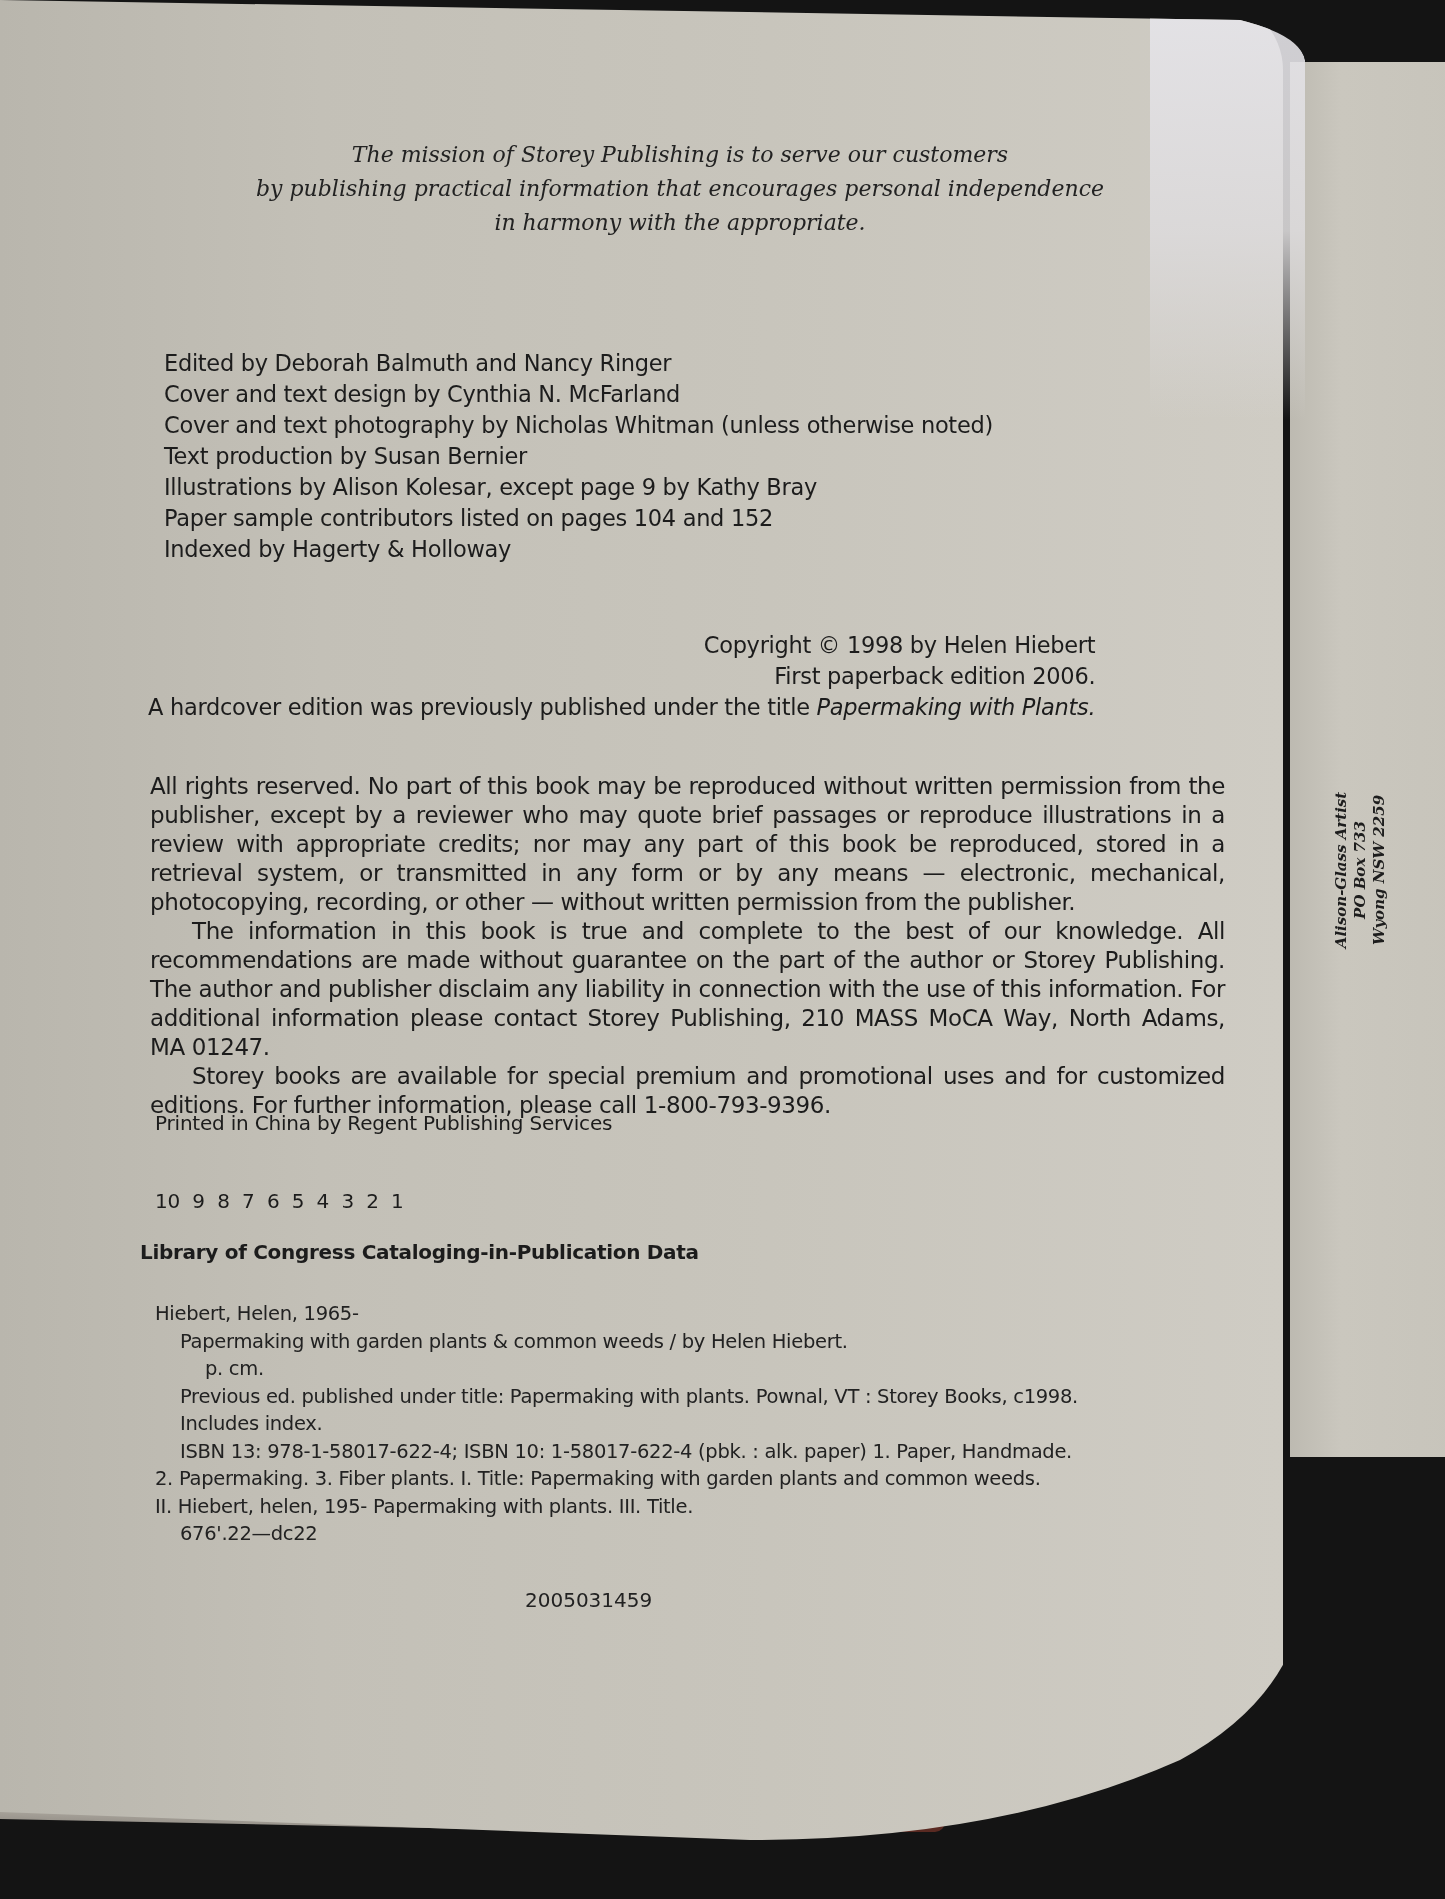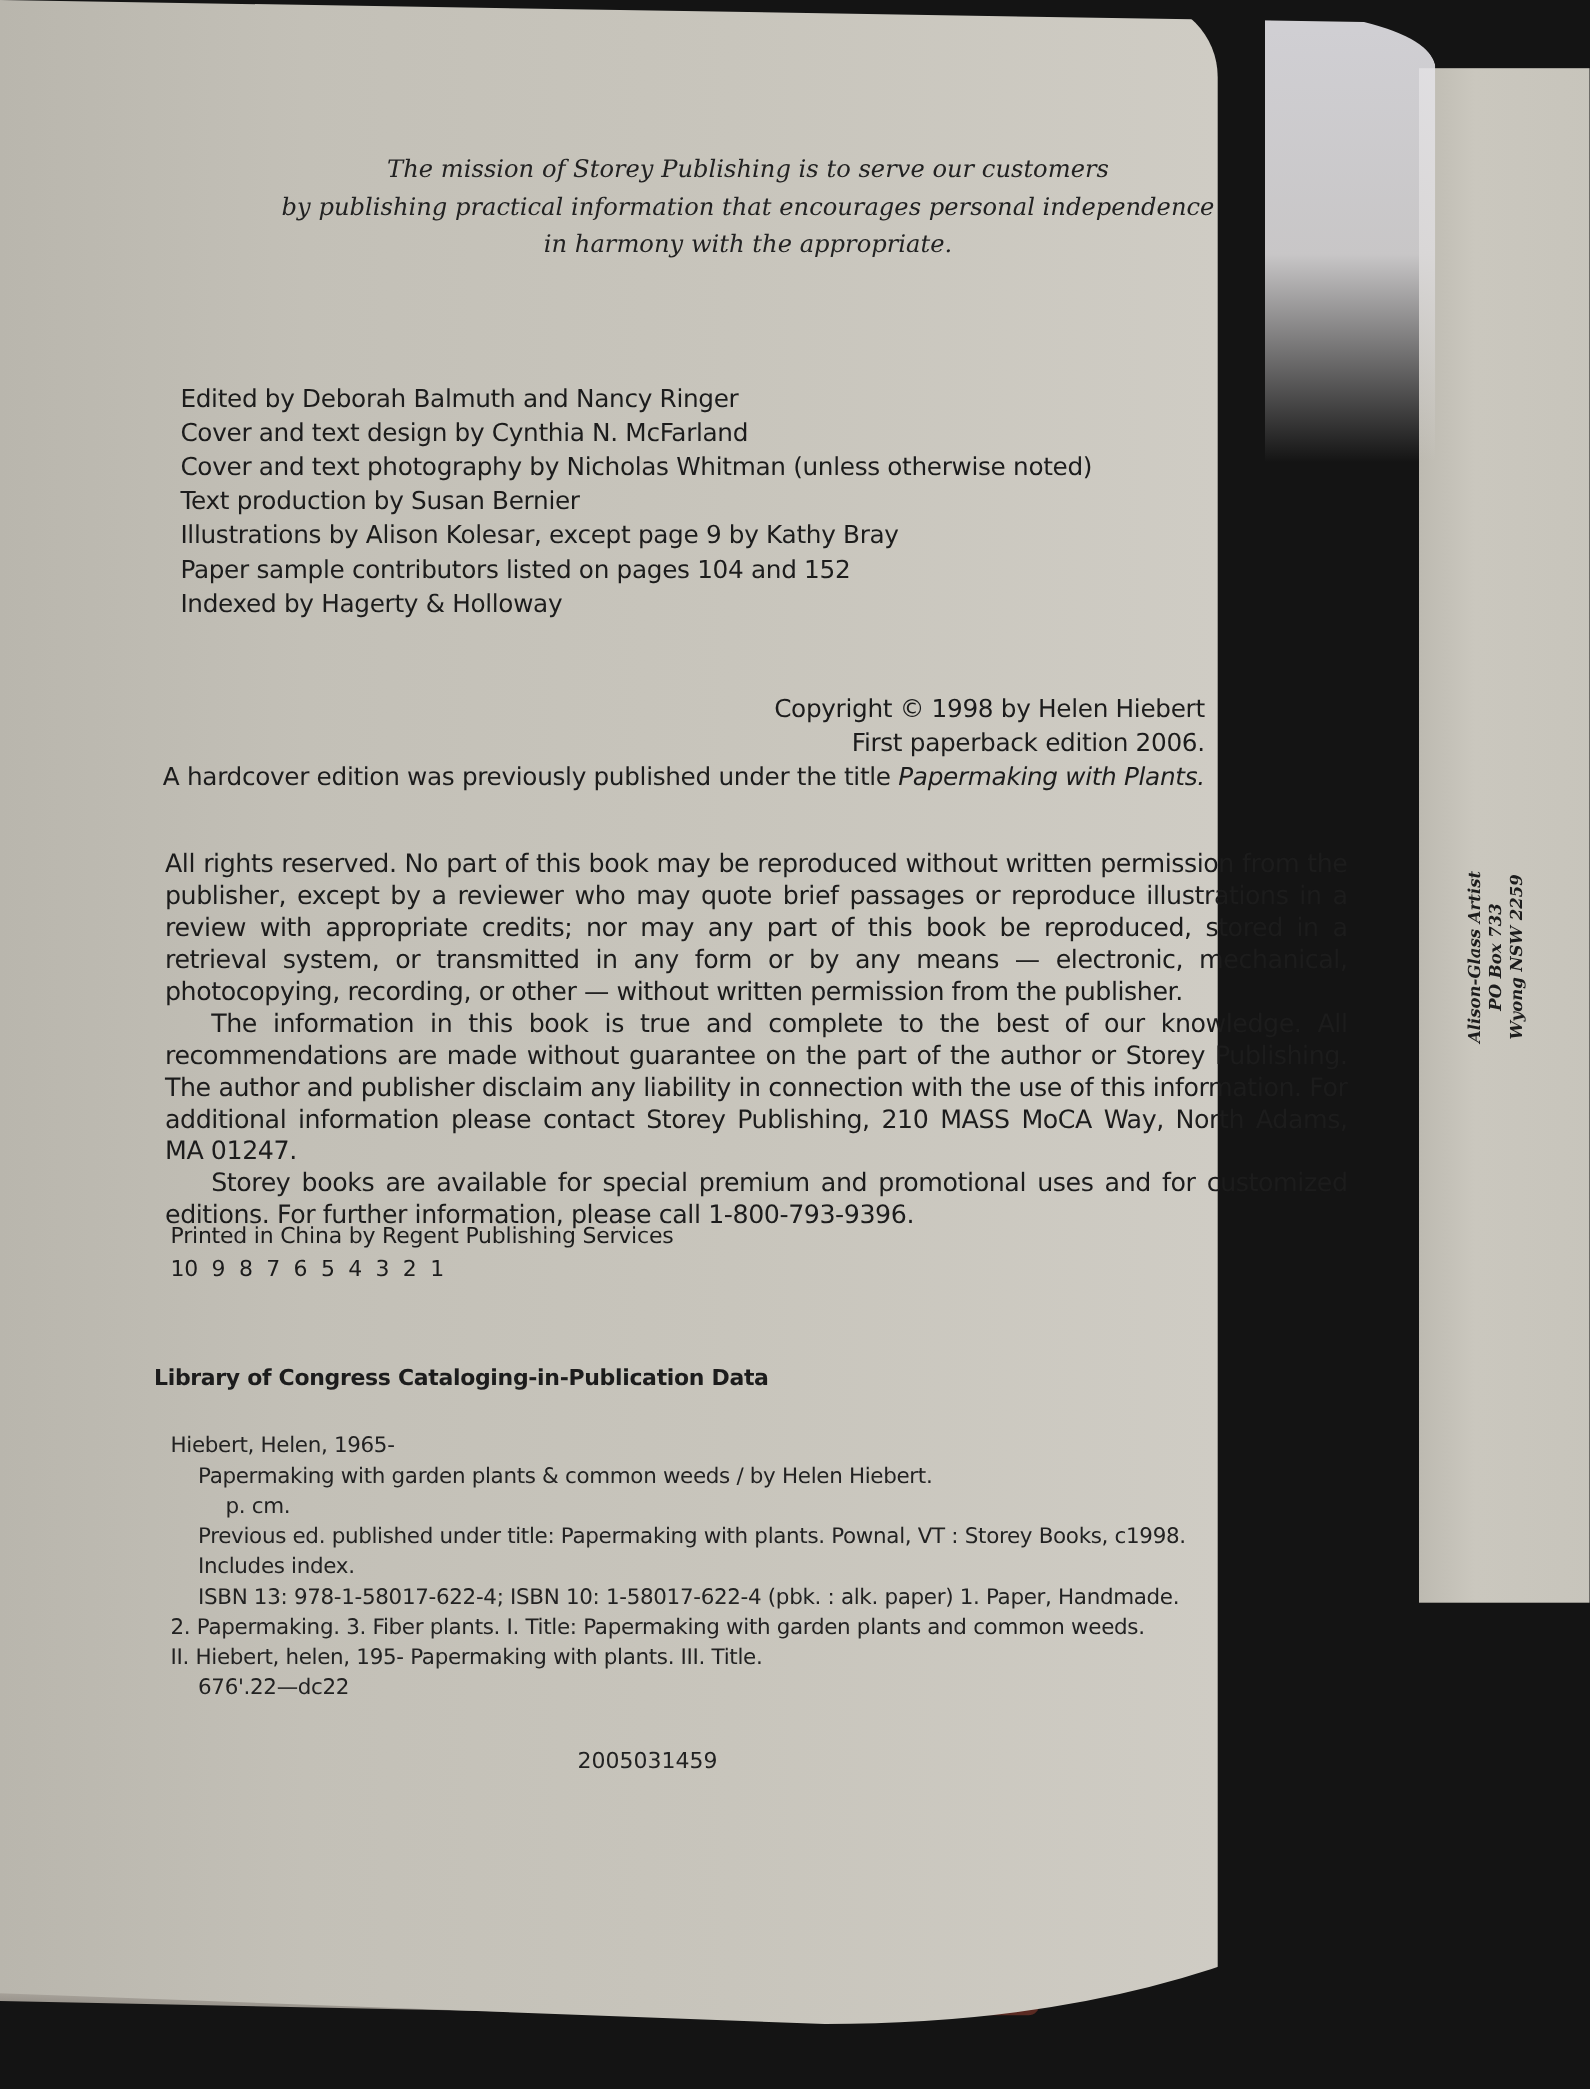--- a/index.html
+++ b/index.html
@@ -18,21 +18,21 @@
   }
   .handwritten .rot {
     position:absolute; left:60px; top:100px;
     transform:translate(-50%,-50%) rotate(-90deg);
     white-space:nowrap; text-align:center;
     font-family:"DejaVu Serif", serif; font-style:italic; font-weight:bold;
     font-size:15px; line-height:19px; color:#1d1d1d;
   }
   
   .page {
-    position:absolute; left:0; top:0; width:1107px; height:1840px;
+    position:absolute; left:0; top:0; width:1283px; height:1840px;
     background:linear-gradient(90deg,#b9b6ad 0%,#c3c0b7 25%,#c8c5bc 60%,#cfccc4 100%);
     border-radius:0 70px 0 0;
     clip-path: path("M0,0 L1240,20 Q1300,35 1305,60 L1305,1600 Q1290,1700 1180,1760 Q1000,1840 750,1840 L0,1812 Z");
   }
   .page-glare {
     position:absolute; left:1150px; top:0; width:160px; height:420px;
     background:linear-gradient(180deg,#e6e5ea 0%,#dcdadb 55%,rgba(200,197,188,0) 100%);
     clip-path: path("M0,15 L90,15 Q150,35 155,60 L155,420 L0,420 Z");
     opacity:.9;
   }
@@ -129,21 +129,21 @@
   </div>
 
   <div class="text legal">
     <p>All rights reserved. No part of this book may be reproduced without written permission from the publisher, except by a reviewer who may quote brief passages or reproduce illustrations in a review with appropriate credits; nor may any part of this book be reproduced, stored in a retrieval system, or transmitted in any form or by any means — electronic, mechanical, photocopying, recording, or other — without written permission from the publisher.</p>
     <p class="indent">The information in this book is true and complete to the best of our knowledge. All recommendations are made without guarantee on the part of the author or Storey Publishing. The author and publisher disclaim any liability in connection with the use of this information. For additional information please contact Storey Publishing, 210 MASS MoCA Way, North Adams, MA 01247.</p>
     <p class="indent">Storey books are available for special premium and promotional uses and for customized editions. For further information, please call 1-800-793-9396.</p>
   </div>
 
   <div class="text printed">
     <div>Printed in China by Regent Publishing Services</div>
-    <div style="white-space:pre;">10  9  8  7  6  5  4  3  2  1</div>
+    <div style="white-space:pre;margin-top:48px;">10  9  8  7  6  5  4  3  2  1</div>
   </div>
 
   <div class="text cip-heading">Library of Congress Cataloging-in-Publication Data</div>
 
   <div class="text cip">
     <div>Hiebert, Helen, 1965-</div>
     <div class="l1">Papermaking with garden plants &amp; common weeds / by Helen Hiebert.</div>
     <div class="l2">p. cm.</div>
     <div class="l1">Previous ed. published under title: Papermaking with plants. Pownal, VT : Storey Books, c1998.</div>
     <div class="l1">Includes index.</div>

